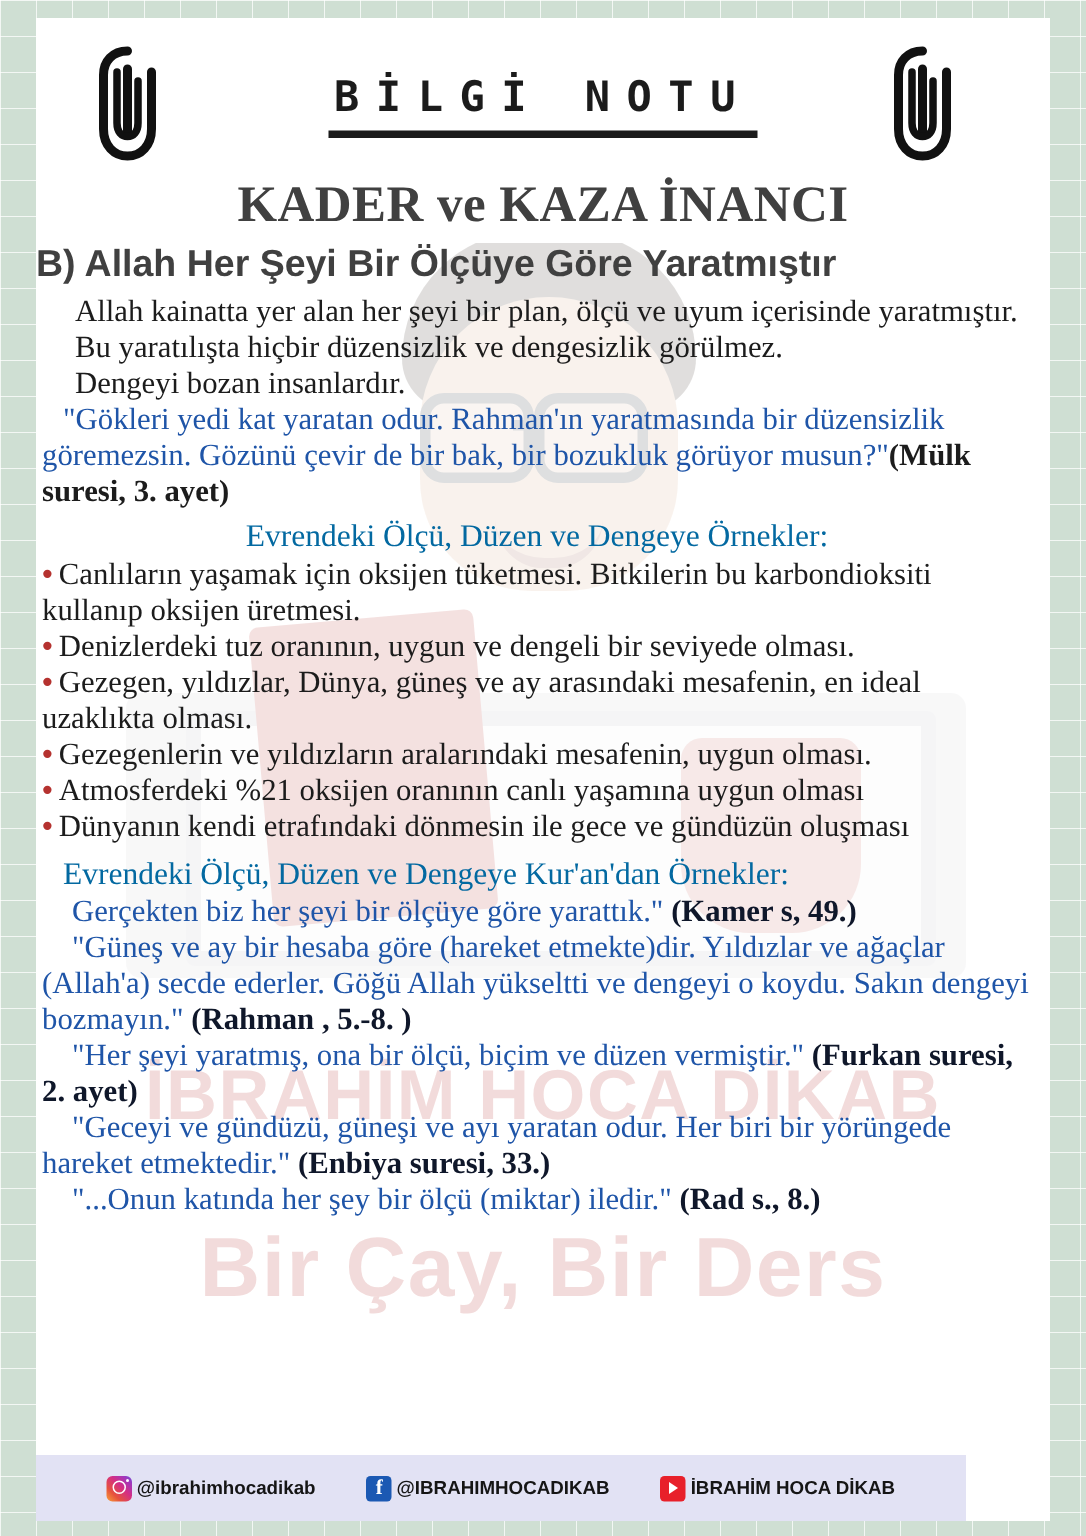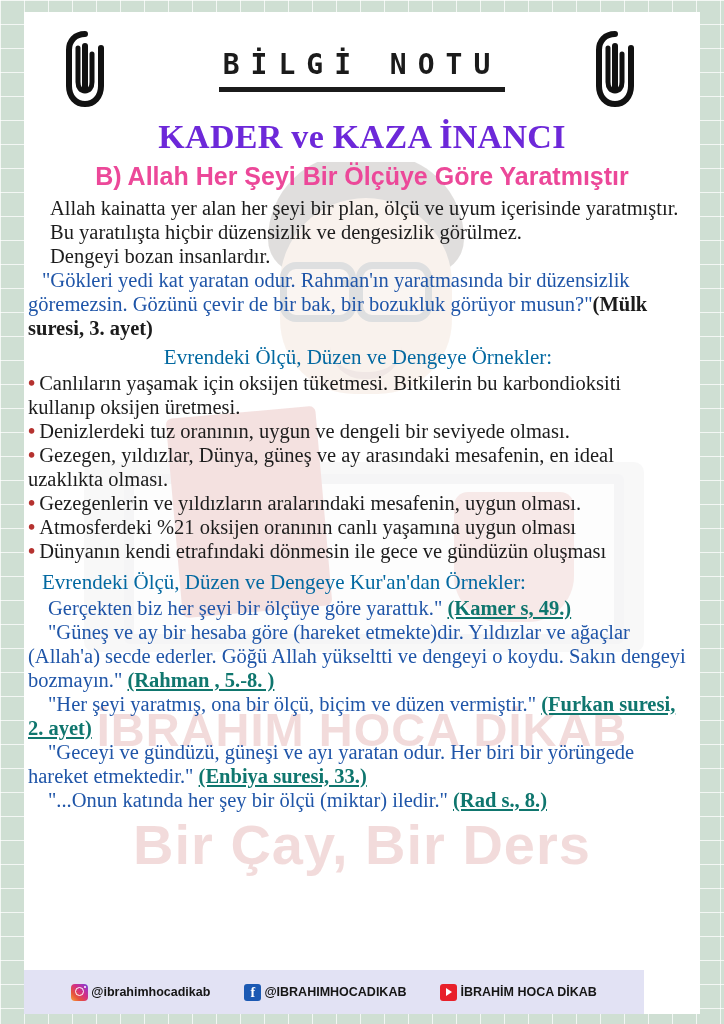--- a/index.html
+++ b/index.html
@@ -171,30 +171,30 @@
     font-size: 28px;
     font-weight: bold;
     letter-spacing: 11px;
     color: #1b1b1b;
     padding: 0 4px 6px 4px;
     border-bottom: 5px solid #1b1b1b;
   }
 
   .title-main {
     text-align: center;
-    color: #6d28d9;
+    color: #404040;
     font-size: 34px;
     font-weight: bold;
     letter-spacing: 0.3px;
     margin-top: 2px;
     font-family: "Liberation Serif", serif;
   }
   .title-sub {
-    text-align: center;
-    color: #ec4899;
+    text-align: left;
+    color: #404040;
     font-size: 25px;
     font-weight: bold;
     margin-top: 6px;
     font-family: "Liberation Sans", sans-serif;
   }
 
   
   .body {
     padding: 6px 12px 0 4px;
   }
@@ -211,21 +211,21 @@
     line-height: 1.17;
     color: #1f55a8;
     margin: 0;
     text-indent: 14px;
   }
   .quote .ref {
     color: #1c1c1c;
     font-weight: bold;
   }
   .quote.kuran { text-indent: 20px; }
-  .quote.kuran .ref { color: #0f766e; font-weight: bold; text-decoration: underline; }
+  .quote.kuran .ref { color: #0f172a; font-weight: bold; }
 
   .section-head {
     text-align: center;
     color: #0369a1;
     font-weight: normal;
     font-size: 21px;
     margin: 4px 0 2px 0;
     font-family: "Liberation Serif", serif;
   }
   .section-head.left {

